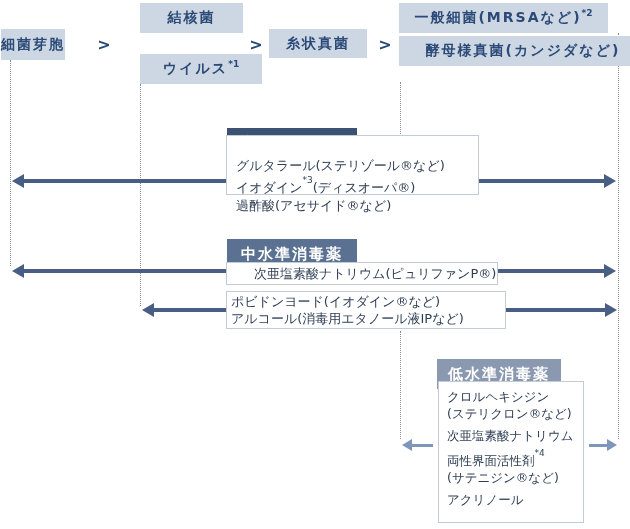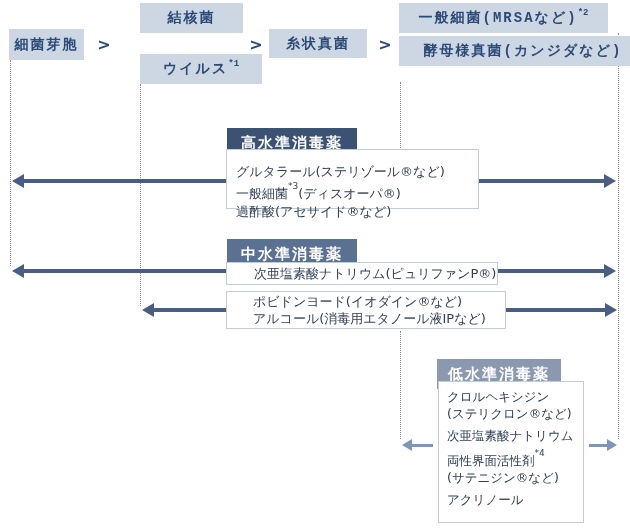--- a/index.html
+++ b/index.html
@@ -14,21 +14,21 @@
   .aline.light{height:3px;background:var(--arrow-light);}
   .ahead{position:absolute;width:0;height:0;z-index:1;}
   .ahead.left{border-top:7px solid transparent;border-bottom:7px solid transparent;border-right:12px solid var(--arrow-dark);}
   .ahead.right{border-top:7px solid transparent;border-bottom:7px solid transparent;border-left:12px solid var(--arrow-dark);}
   .ahead.light.left{border-top:6px solid transparent;border-bottom:6px solid transparent;border-right:10px solid var(--arrow-light);}
   .ahead.light.right{border-top:6px solid transparent;border-bottom:6px solid transparent;border-left:10px solid var(--arrow-light);}
   
   .org{
     position:absolute;background:var(--organism-bg);color:var(--organism-text);
     display:flex;align-items:center;justify-content:center;
-    font-size:14px;font-weight:bold;letter-spacing:2px;z-index:2;white-space:nowrap;font-family:Liberation Mono, monospace;
+    font-size:14px;font-weight:bold;letter-spacing:2px;z-index:2;white-space:nowrap;
   }
   .org sup{font-size:9px;position:relative;top:-5px;letter-spacing:0;}
   .sep{
     position:absolute;width:16px;text-align:center;font-size:16px;font-weight:bold;
     color:var(--organism-text);z-index:2;top:35px;
   }
   
   .lvl{
     position:absolute;color:var(--header-text);display:flex;align-items:center;justify-content:center;
     font-size:15px;font-weight:bold;letter-spacing:2px;z-index:2;white-space:nowrap;margin-top:15px;
@@ -69,21 +69,21 @@
 
   <div class="ahead left" style="left:142px;top:303px"></div>
   <div class="aline" style="left:152px;top:308px;width:455px"></div>
   <div class="ahead right" style="left:605px;top:303px"></div>
 
   <div class="ahead light left" style="left:402px;top:439px"></div>
   <div class="aline light" style="left:411px;top:444px;width:22px"></div>
   <div class="aline light" style="left:589px;top:444px;width:19px"></div>
   <div class="ahead light right" style="left:607px;top:439px"></div>
 
-  <div class="org" style="left:9px;top:29px;width:75px;height:31px">
+  <div class="org" style="left:1px;top:29px;width:64px;height:31px">
     <span>細菌芽胞</span>
   </div>
   <div class="sep" style="left:96px">&gt;</div>
   <div class="org" style="left:140px;top:3px;width:103px;height:30px">
     <span>結核菌</span>
   </div>
   <div class="org" style="left:140px;top:54px;width:122px;height:30px">
     <span>ウイルス</span>
       <sup>*1</sup>
   </div>
@@ -97,31 +97,31 @@
       <sup>*2</sup>
   </div>
   <div class="org" style="left:399px;top:36px;width:248px;height:30px">
     <span>酵母様真菌(カンジダなど)</span>
   </div>
 
   <div class="lvl high" style="left:227px;top:113px;width:130px;height:30px">高水準消毒薬</div>
   <div class="lvl mid" style="left:227px;top:224px;width:130px;height:30px">中水準消毒薬</div>
   <div class="lvl low" style="left:437px;top:344px;width:124px;height:30px">低水準消毒薬</div>
 
-  <div class="dbox" style="left:226px;top:149px;width:253px;height:60px;padding:13px 9px">
+  <div class="dbox" style="left:226px;top:135px;width:253px;height:60px;padding:21px 9px">
     <div class="line"><span>グルタラール(ステリゾール®など)</span><span></span></div>
-    <div class="line"><span>一般細菌</span><sup>*3</sup><span>(ディスオーパ®)</span></div>
+    <div class="line"><span>イオダイン</span><sup>*3</sup><span>(ディスオーパ®)</span></div>
     <div class="line"><span>過酢酸(アセサイド®など)</span><span></span></div>
   </div>
 
   <div class="dbox" style="left:226px;top:262px;width:272px;height:23px;padding:2px 27px;line-height:17px">
     <div class="line"><span>次亜塩素酸ナトリウム(ピュリファンP®)</span><span></span></div>
   </div>
 
-  <div class="dbox" style="left:226px;top:291px;width:280px;height:38px;padding:1px 26px;line-height:17px">
+  <div class="dbox" style="left:226px;top:291px;width:280px;height:38px;padding:1px 4px;line-height:17px">
     <div class="line"><span>ポビドンヨード(イオダイン®など)</span><span></span></div>
     <div class="line"><span>アルコール(消毒用エタノール液IPなど)</span><span></span></div>
   </div>
 
   <div class="dbox" style="left:438px;top:381px;width:146px;height:142px;padding:6px 8px;font-size:12.5px;line-height:17px">
     <div class="entry">
       <div class="l1"><span>クロルヘキシジン</span></div>
       <div class="l2">(ステリクロン®など)</div>
     </div>
     <div class="entry">

